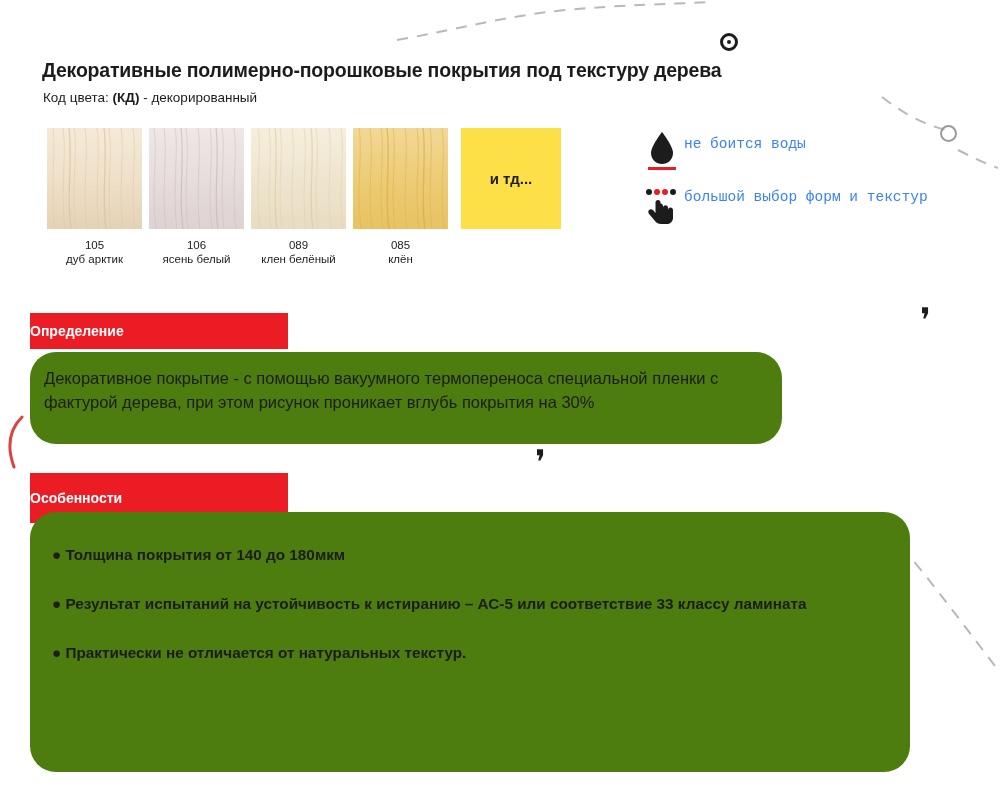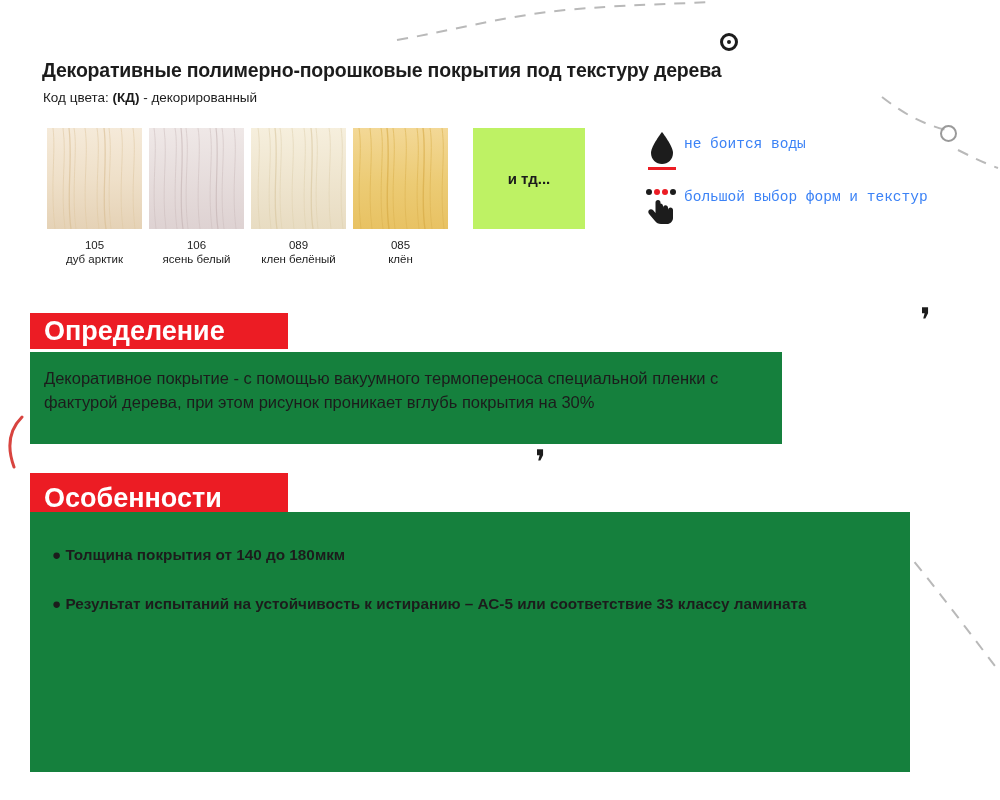--- a/index.html
+++ b/index.html
@@ -95,29 +95,29 @@
     text-align: center;
     margin-top: 9px;
     font-size: 11.5px;
     line-height: 14px;
     color: #1c1c1c;
   }
   .swatch-caption .code { font-weight: normal; display: block; }
   .swatch-caption .name { display: block; }
 
   .etc-box {
-    width: 112px; height: 101px;
-    background: #bef264;
+    width: 100px; height: 101px;
+    background: #fde047;
     display: flex;
     align-items: center;
     justify-content: center;
     font-size: 15px;
     font-weight: bold;
     color: #1c1c1c;
-    margin-left: 18px;
+    margin-left: 6px;
   }
 
   
   .features {
     position: absolute;
     left: 640px; top: 128px;
     width: 310px;
   }
   .feature {
     display: flex;
@@ -138,35 +138,35 @@
     font-family: Liberation Mono, monospace;
   }
   .feature.f2 .ftext { padding-top: 2px; }
   .feature.f3 .ftext { padding-top: 2px; text-align: right; }
 
   
   .sec-head {
     position: absolute;
     background: #ec1c24;
     color: #ffffff;
-    font-size: 27px;
+    font-size: 14px;
     font-weight: bold;
     display: flex;
     align-items: center;
-    padding-left: 14px;
     box-sizing: border-box;
     text-align: right;
   }
   .sec-head.definition { left: 30px; top: 313px; width: 258px; height: 36px; }
   .sec-head.features-h { left: 30px; top: 473px; width: 258px; height: 50px; }
 
   .panel {
     position: absolute;
-    background: #15803d;
+    background: #4d7c0f;
     box-sizing: border-box;
+    border-radius: 26px;
   }
   .panel.definition-body {
     left: 30px; top: 352px; width: 752px; height: 92px;
     padding: 14px 18px 0 14px;
   }
   .panel.definition-body p {
     margin: 0;
     font-size: 16.5px;
     line-height: 24px;
     color: #1c1c1c;
@@ -376,15 +376,16 @@
 
   <div class="sec-head definition">Определение</div>
   <div class="panel definition-body">
     <p>Декоративное покрытие - с помощью вакуумного термопереноса специальной пленки с фактурой дерева, при этом рисунок проникает вглубь покрытия на 30%</p>
   </div>
 
   <div class="sec-head features-h">Особенности</div>
   <div class="panel features-body">
     <p class="bullet">● Толщина покрытия от 140 до 180мкм</p>
     <p class="bullet">●  Результат испытаний на устойчивость к истиранию – АС-5 или соответствие 33 классу ламината</p>
+    <p class="bullet">● Практически не отличается от натуральных текстур.</p>
   </div>
 
 </div>
 
 </body></html>

